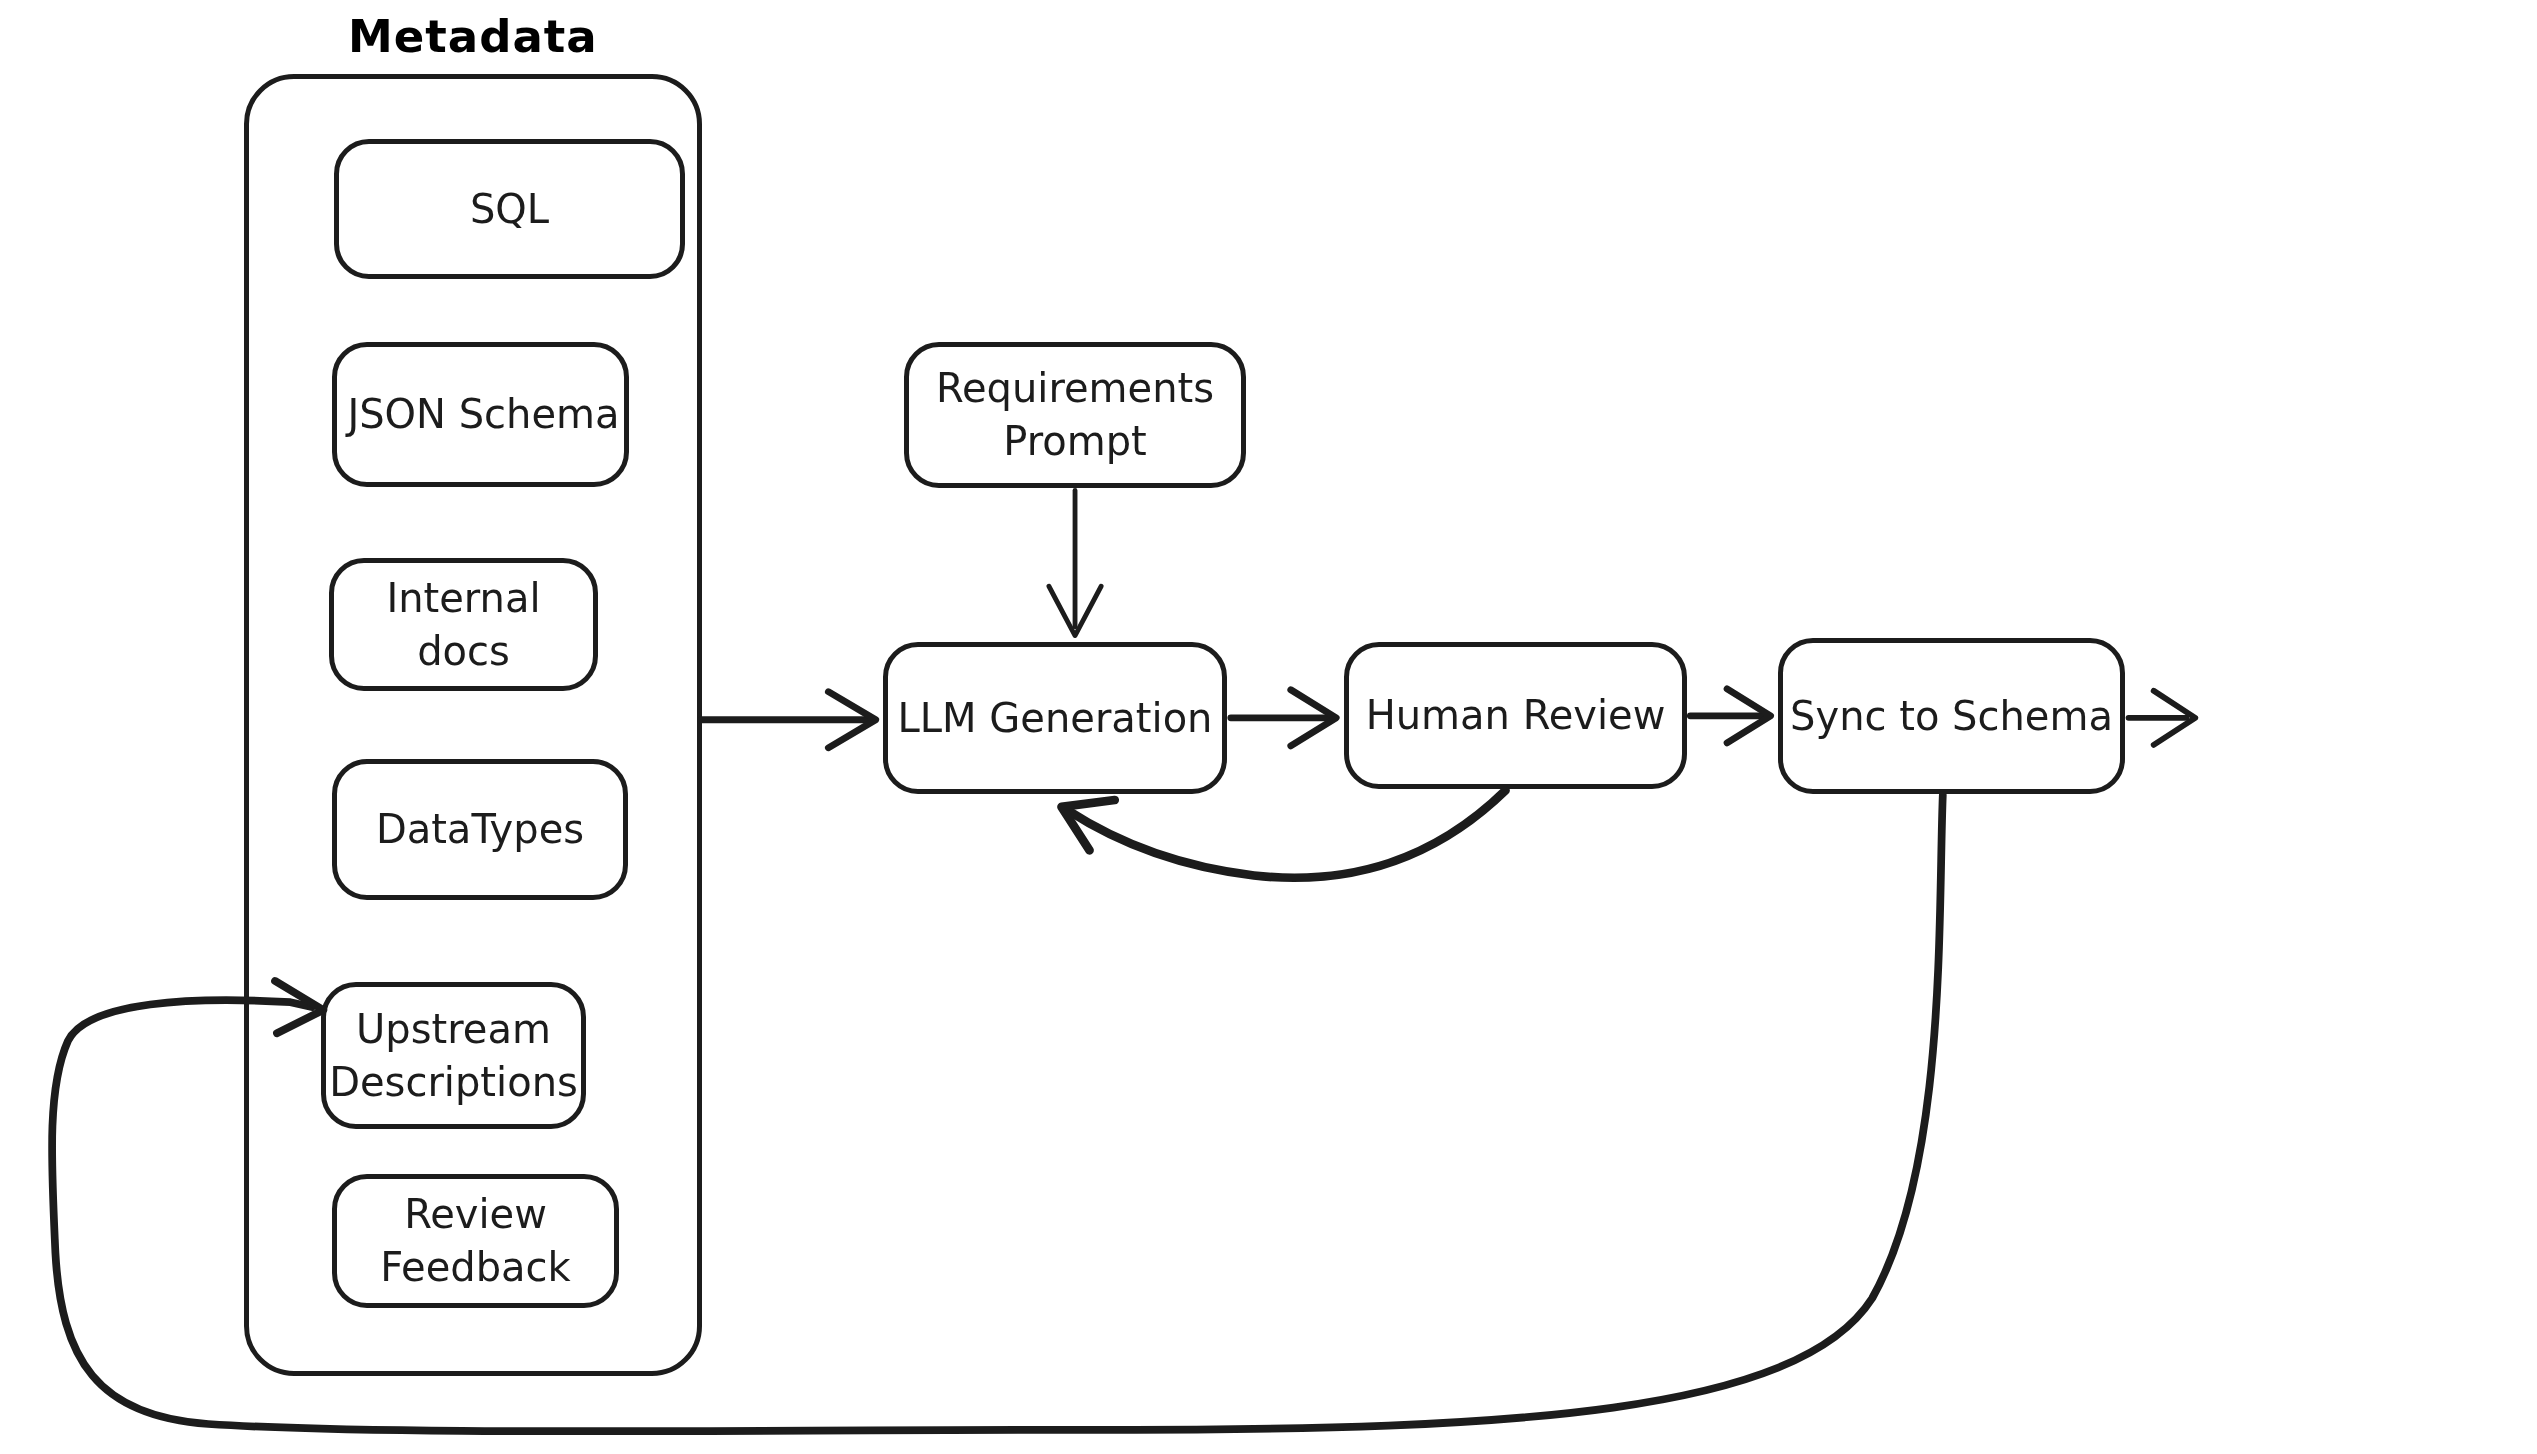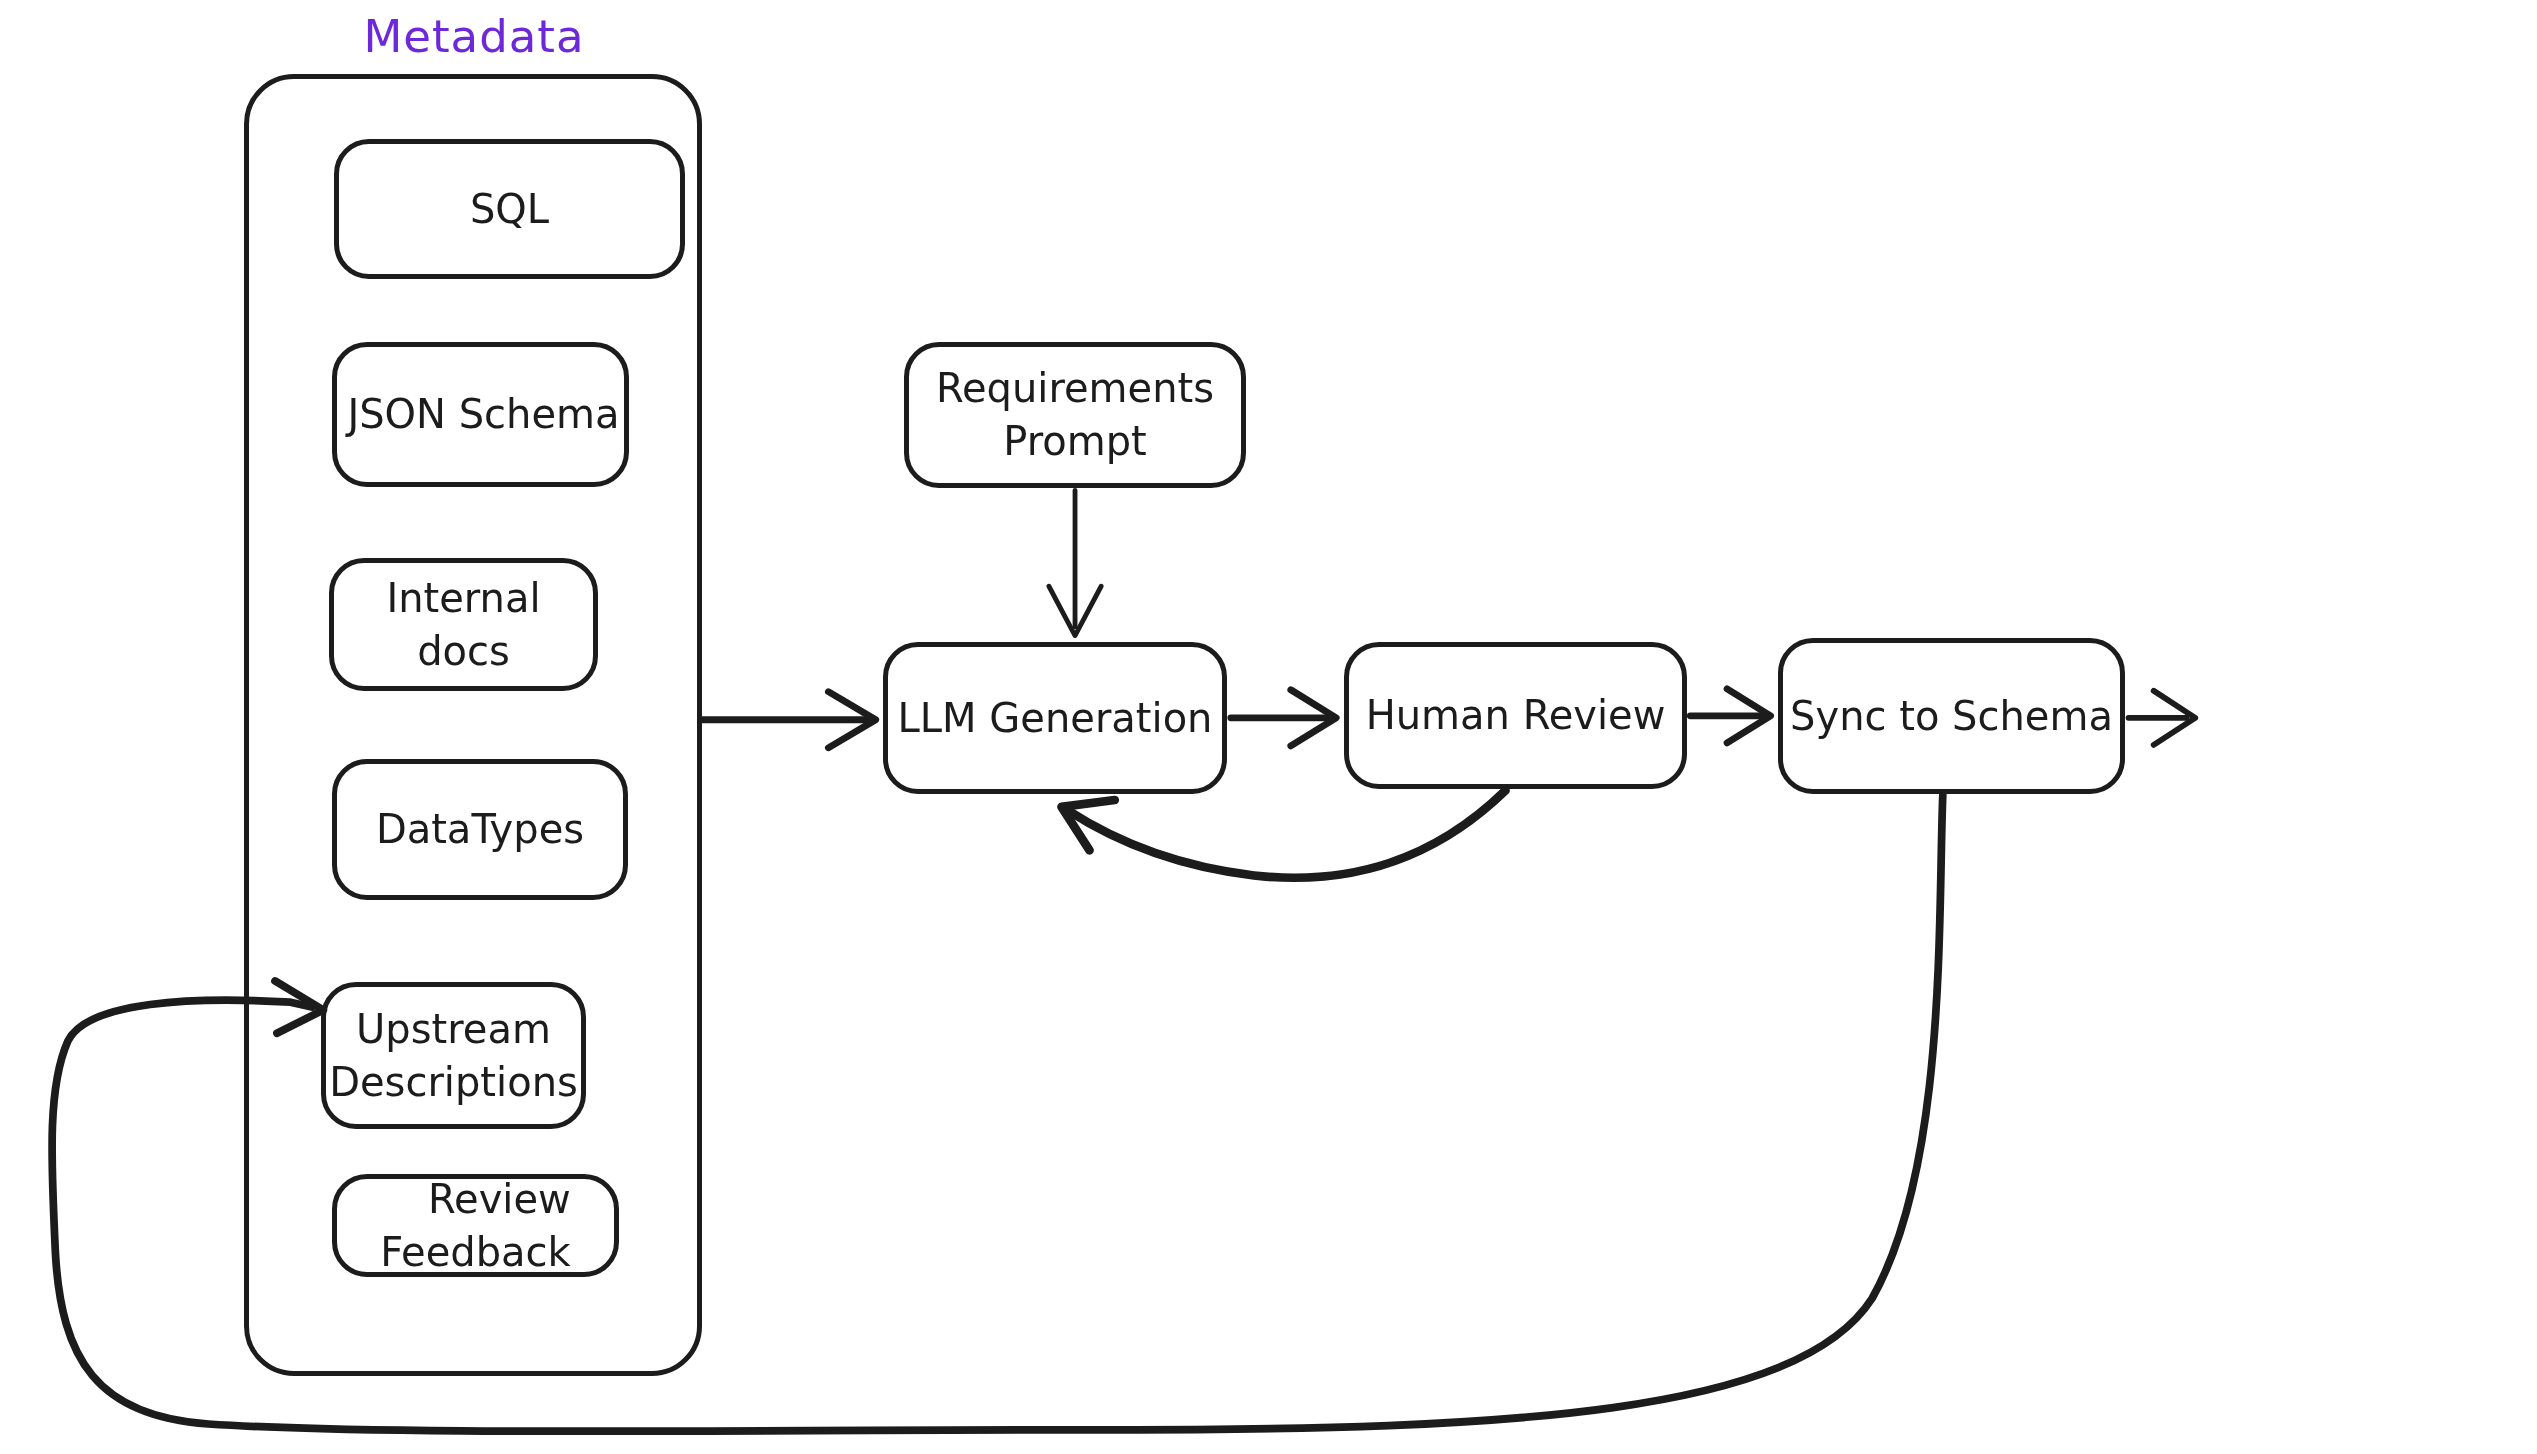--- a/index.html
+++ b/index.html
@@ -18,25 +18,25 @@
   }
   .group-box {
     position: absolute;
     box-sizing: border-box;
     border: 5.8px solid #1c1c1c;
     border-radius: 50px;
     background: #ffffff;
   }
   .group-title {
     position: absolute;
-    text-align: center;
+    text-align: left;
     font-size: 45px;
-    font-weight: 400;
+    font-weight: 700;
     letter-spacing: 1px;
-    color: #6d28d9;
+    color: #000000;
   }
   .node {
     position: absolute;
     box-sizing: border-box;
     border: 5.8px solid #1c1c1c;
     border-radius: 35px;
     background: #ffffff;
     display: flex;
     align-items: center;
     justify-content: center;
@@ -45,21 +45,21 @@
     line-height: 1.32;
     white-space: pre-line;
     color: #1c1c1c;
   }
   
   .n-sql        { left: 334px;  top: 139px;  width: 351px; height: 140px; }
   .n-json       { left: 332px;  top: 342px;  width: 297px; height: 145px; padding-left: 6px; }
   .n-docs       { left: 329px;  top: 558px;  width: 269px; height: 133px; }
   .n-types      { left: 332px;  top: 759px;  width: 296px; height: 141px; }
   .n-upstream   { left: 321px;  top: 982px;  width: 265px; height: 147px; }
-  .n-feedback   { left: 332px;  top: 1174px; width: 287px; height: 103px; text-align: right; }
+  .n-feedback   { left: 332px;  top: 1174px; width: 287px; height: 134px; }
   .n-req        { left: 904px;  top: 342px;  width: 342px; height: 146px; }
   .n-llm        { left: 883px;  top: 642px;  width: 344px; height: 152px; }
   .n-human      { left: 1344px; top: 642px;  width: 343px; height: 147px; }
   .n-sync       { left: 1778px; top: 638px;  width: 347px; height: 156px; }
   .n-bi         { left: 2203px; top: 642px;  width: 325px; height: 146px; }
   .g-metadata   { left: 244px;  top: 74px;   width: 458px; height: 1302px; }
   .t-metadata   { left: 348px;  top: 9.7px;   width: 252px; }
   svg.connectors {
     position: absolute;
     left: 0;

